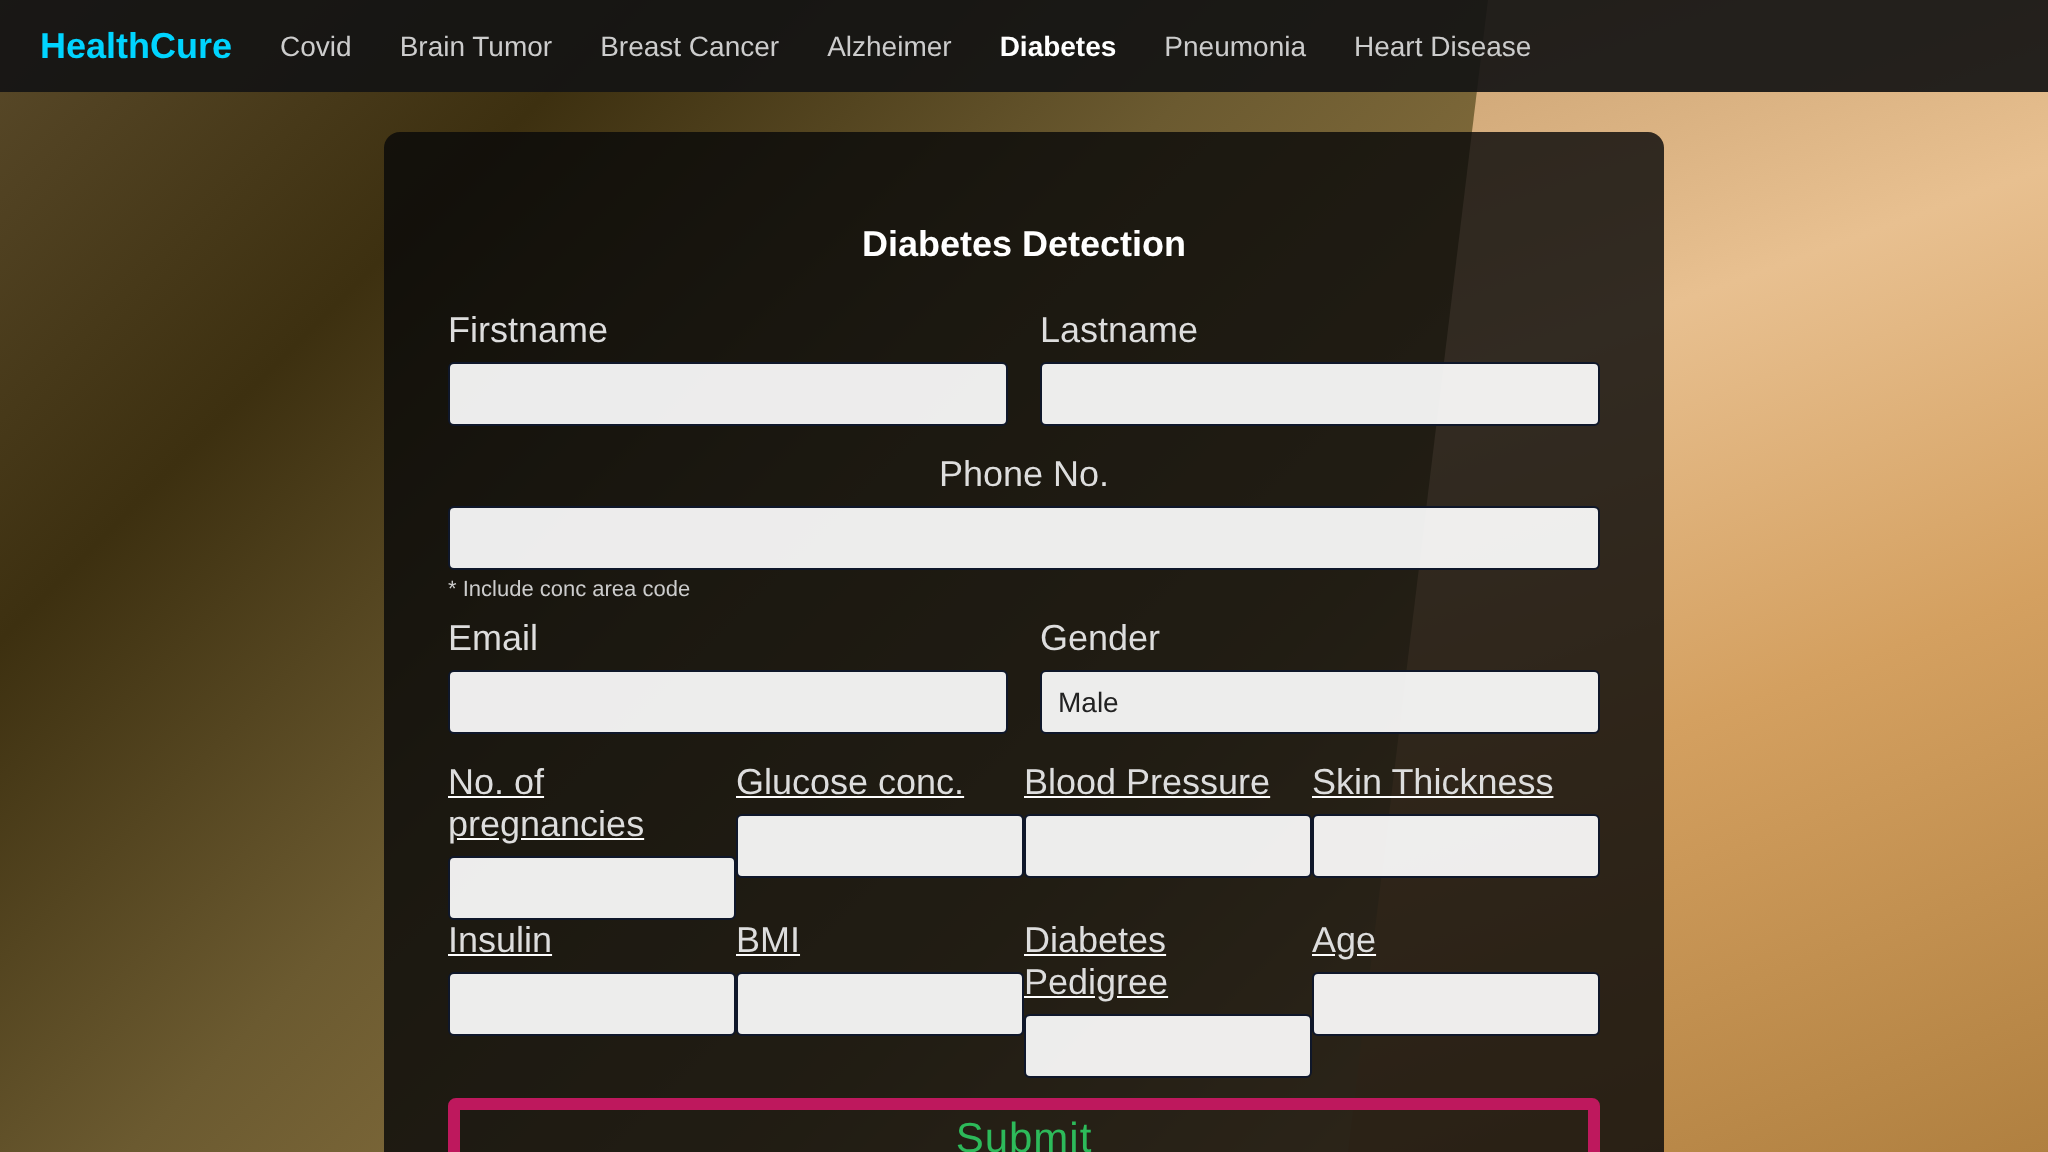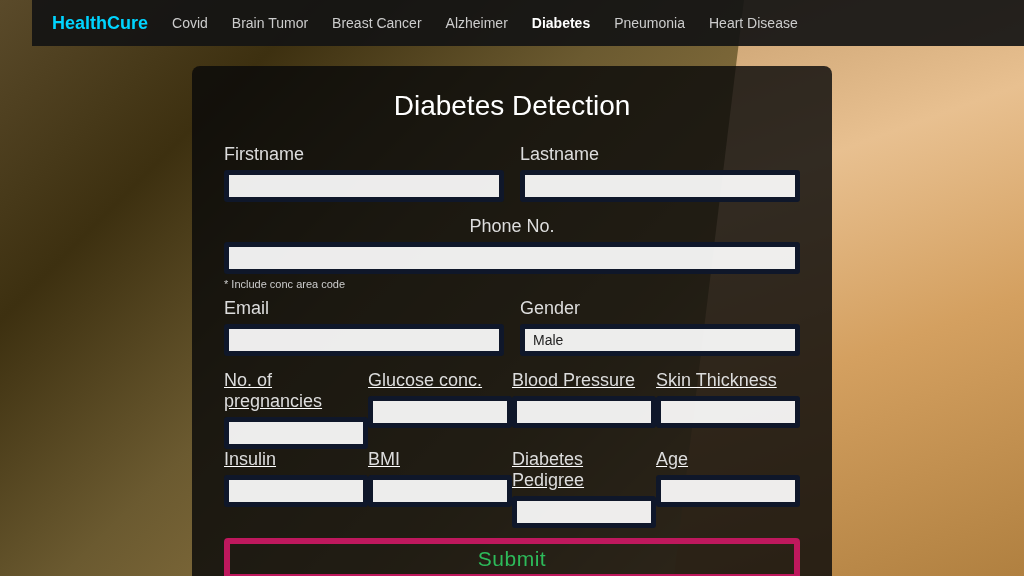--- a/index.html
+++ b/index.html
@@ -35,21 +35,20 @@
     
     .navbar {
       position: relative;
       z-index: 10;
       background: rgba(20, 20, 20, 0.92);
       height: 46px;
       display: flex;
       align-items: center;
       padding: 0 20px;
       gap: 24px;
-      margin-left: 32px;
     }
 
     .nav-brand {
       color: #00d4ff;
       font-size: 18px;
       font-weight: bold;
       font-family: Arial, sans-serif;
     }
 
     .nav-link {
@@ -78,24 +77,25 @@
     .form-card {
       background: rgba(10, 10, 10, 0.82);
       border-radius: 8px;
       padding: 24px 32px 28px;
       width: 640px;
       color: #fff;
     }
 
     .form-title {
       text-align: center;
-      font-size: 28px;
-      font-weight: normal;
+      font-size: 18px;
+      font-weight: bold;
       margin-bottom: 22px;
       color: #fff;
+      margin-top: 22px;
     }
 
     .form-row {
       display: flex;
       gap: 16px;
       margin-bottom: 14px;
     }
 
     .form-group {
       display: flex;
@@ -109,21 +109,21 @@
     }
 
     .form-label {
       font-size: 18px;
       color: #ddd;
       margin-bottom: 5px;
     }
 
     .form-input {
       background: rgba(255, 255, 255, 0.92);
-      border: 5px solid #0f172a;
+      border: 1px solid #0f172a;
       border-radius: 3px;
       height: 32px;
       padding: 0 8px;
       font-size: 14px;
       color: #222;
       outline: none;
       width: 100%;
     }
 
     .hint-text {

